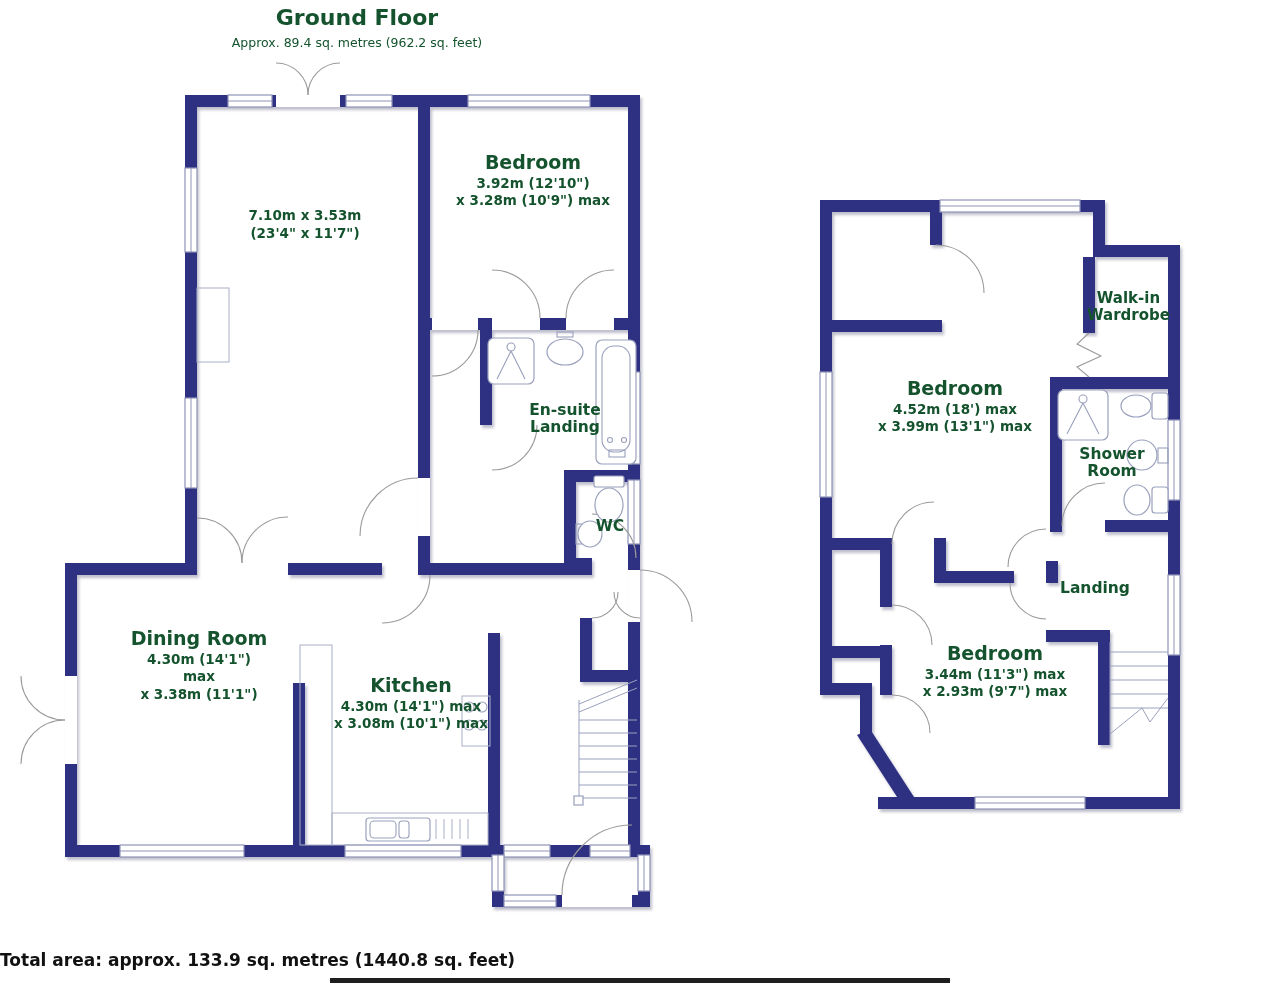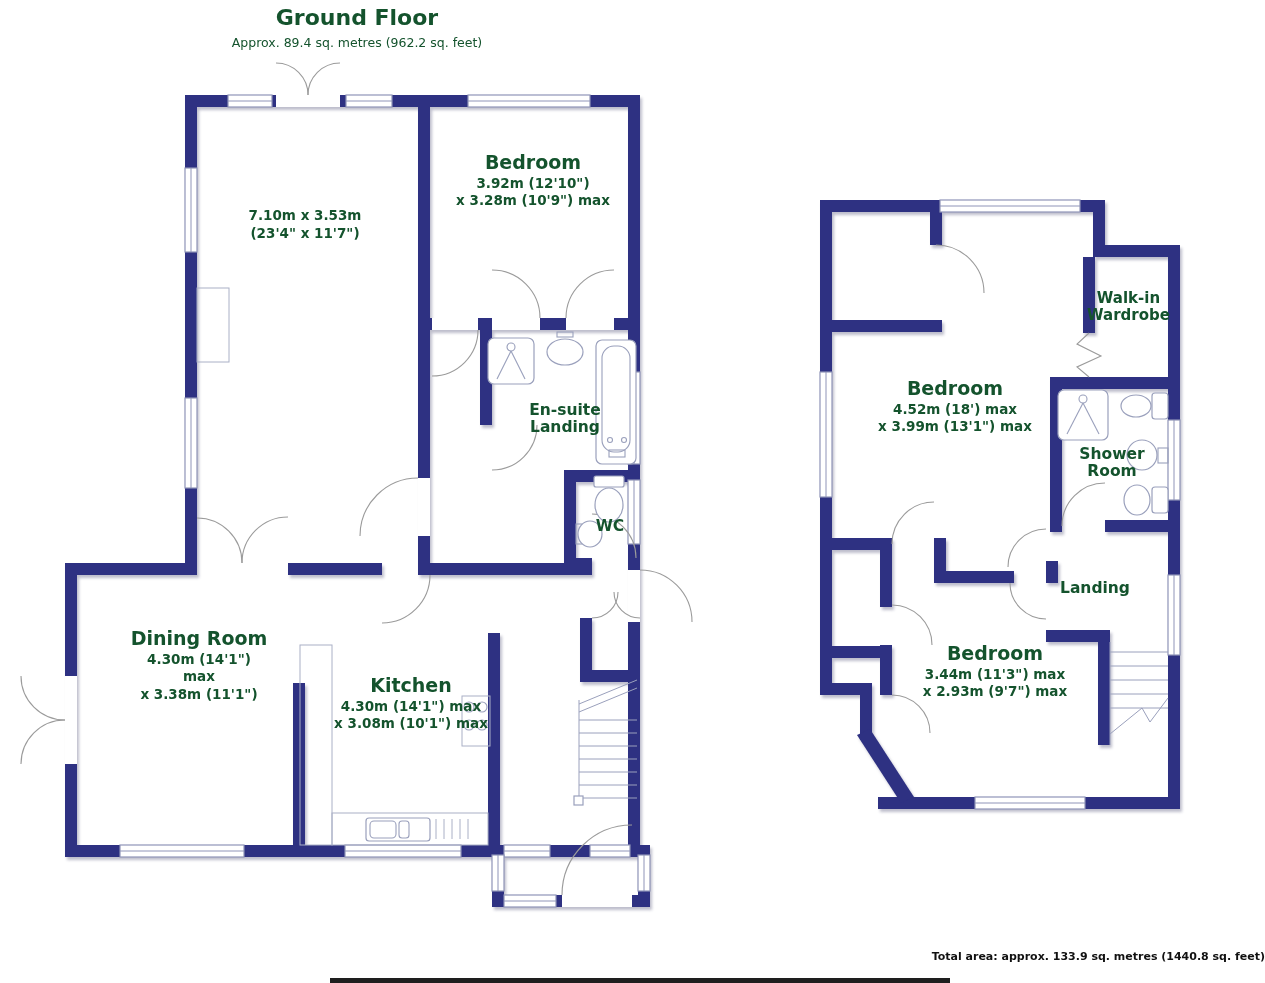--- a/index.html
+++ b/index.html
@@ -17,22 +17,22 @@
   .fixl{stroke:#9aa0bc;stroke-width:1.1;fill:none;}
   .thin{fill:none;stroke:#aab0c6;stroke-width:1;}
   .stair{stroke:#9aa0bc;stroke-width:1;fill:none;}
   .label{position:absolute;text-align:center;color:#14532d;}
   .room-name{font-weight:700;font-size:19px;line-height:1.1;}
   .room-dims{font-weight:700;font-size:13.5px;line-height:1.3;margin-top:2px;}
   .small .room-name{font-size:15.5px;}
   .tiny .room-name{font-size:15px;line-height:1.15;}
   .floor-title{font-weight:700;font-size:22px;line-height:1.1;}
   .floor-sub{font-weight:400;font-size:12.5px;margin-top:5px;}
-  .total-area{position:absolute;left:0;top:950px;width:1265px;text-align:right;
-              font-weight:700;font-size:11px;}
+  .total-area{position:absolute;left:0;top:950px;width:1265px;text-align:left;
+              font-weight:700;font-size:17px;}
   .footer-bar{position:absolute;left:330px;top:978px;width:620px;height:5px;background:#1e1e1e;}
 </style>
 </head>
 <body>
 
 <div class="stage">
 
 <svg width="1265" height="983" viewBox="0 0 1265 983">
 
   <g>

